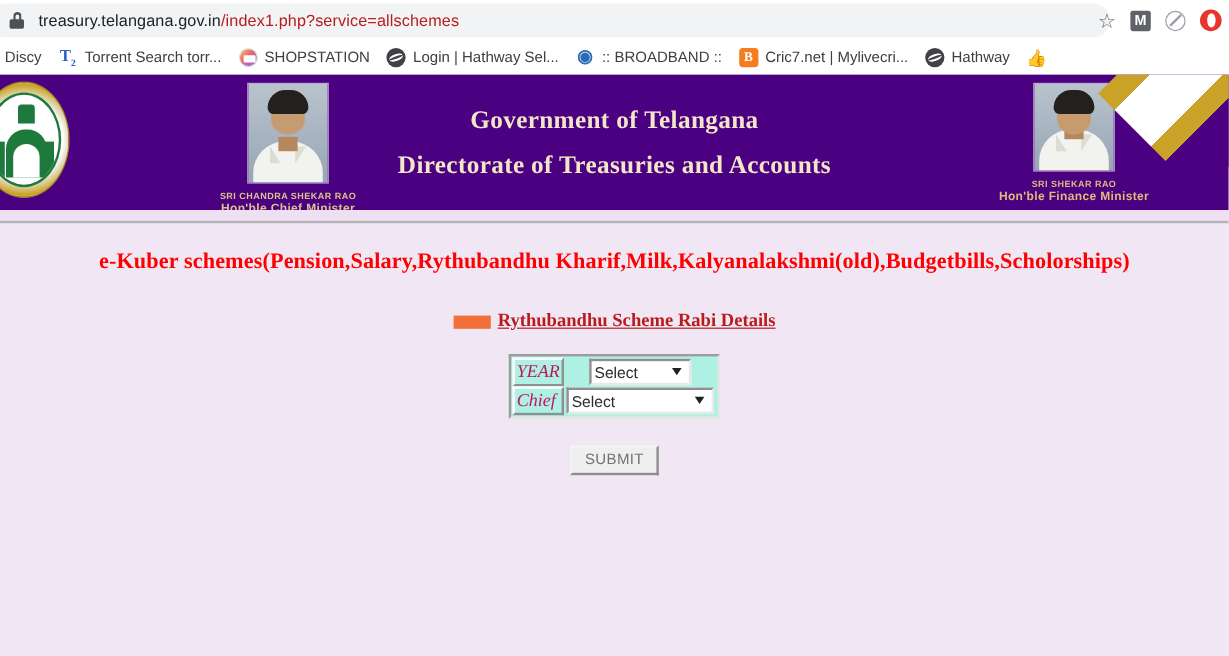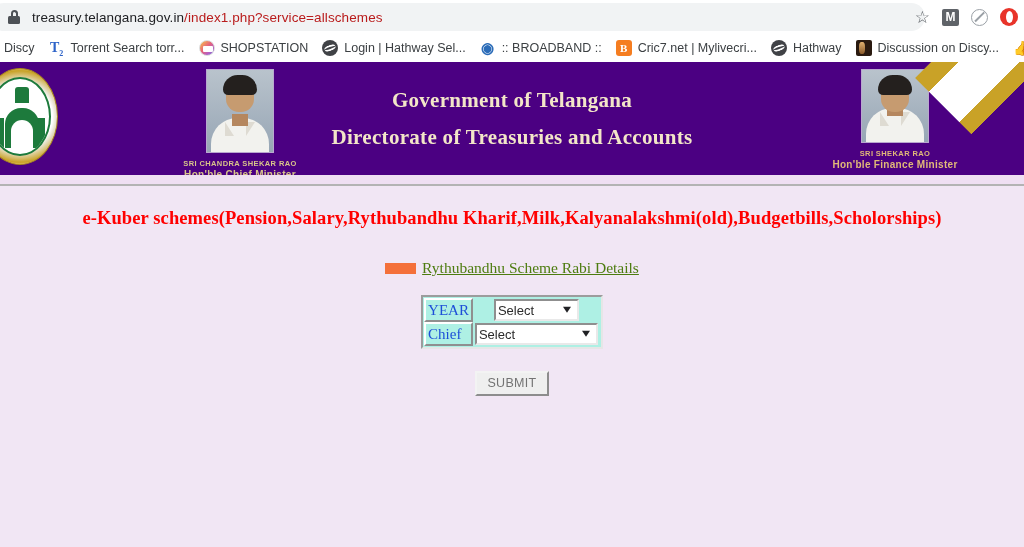--- a/index.html
+++ b/index.html
@@ -462,22 +462,22 @@
   .orange-marker {
     width: 31px;
     height: 11px;
     background: #f4703a;
     display: inline-block;
     margin-right: 6px;
   }
   .rabi-link {
     font-family: "Liberation Serif", serif;
     font-size: 15.5px;
-    font-weight: normal;
-    color: #4d7c0f;
+    font-weight: bold;
+    color: #b91c1c;
     text-decoration: underline;
     cursor: pointer;
   }
 
   .form-wrap {
     margin-top: 18px;
     display: flex;
     justify-content: center;
   }
   table.sel-table {
@@ -490,24 +490,25 @@
   }
   table.sel-table td {
     padding: 1px 2px;
   }
   td.lbl {
     background: #aef0e4;
     border: 2px solid;
     border-color: #ffffff #8f8f8f #8f8f8f #ffffff;
     font-family: "Liberation Serif", serif;
     font-size: 15px;
-    color: #1d4ed8;
+    color: #be185d;
     padding: 1px 4px;
     text-align: left;
     white-space: nowrap;
+    font-style: italic;
   }
   td.fld {
     background: #aef0e4;
     padding: 2px 2px;
   }
   select.dd {
     font-family: "Liberation Sans", sans-serif;
     font-size: 13px;
     color: #2b2b2b;
     background: #ffffff;
@@ -603,24 +604,20 @@
     <div class="bm">
       <span class="bmico ico-blogger">B</span>
       <span class="bm-label">Cric7.net | Mylivecri...</span>
     </div>
 
     <div class="bm">
       <span class="bmico ico-globe"></span>
       <span class="bm-label">Hathway</span>
     </div>
 
-    <div class="bm">
-      <span class="bmico ico-discy"></span>
-      <span class="bm-label">Discussion on Discy...</span>
-    </div>
 
     <div class="bm">
       <span class="bmico ico-thumb">👍</span>
 
     </div>
 
   </div>
 </div>
 
 <div class="page">

